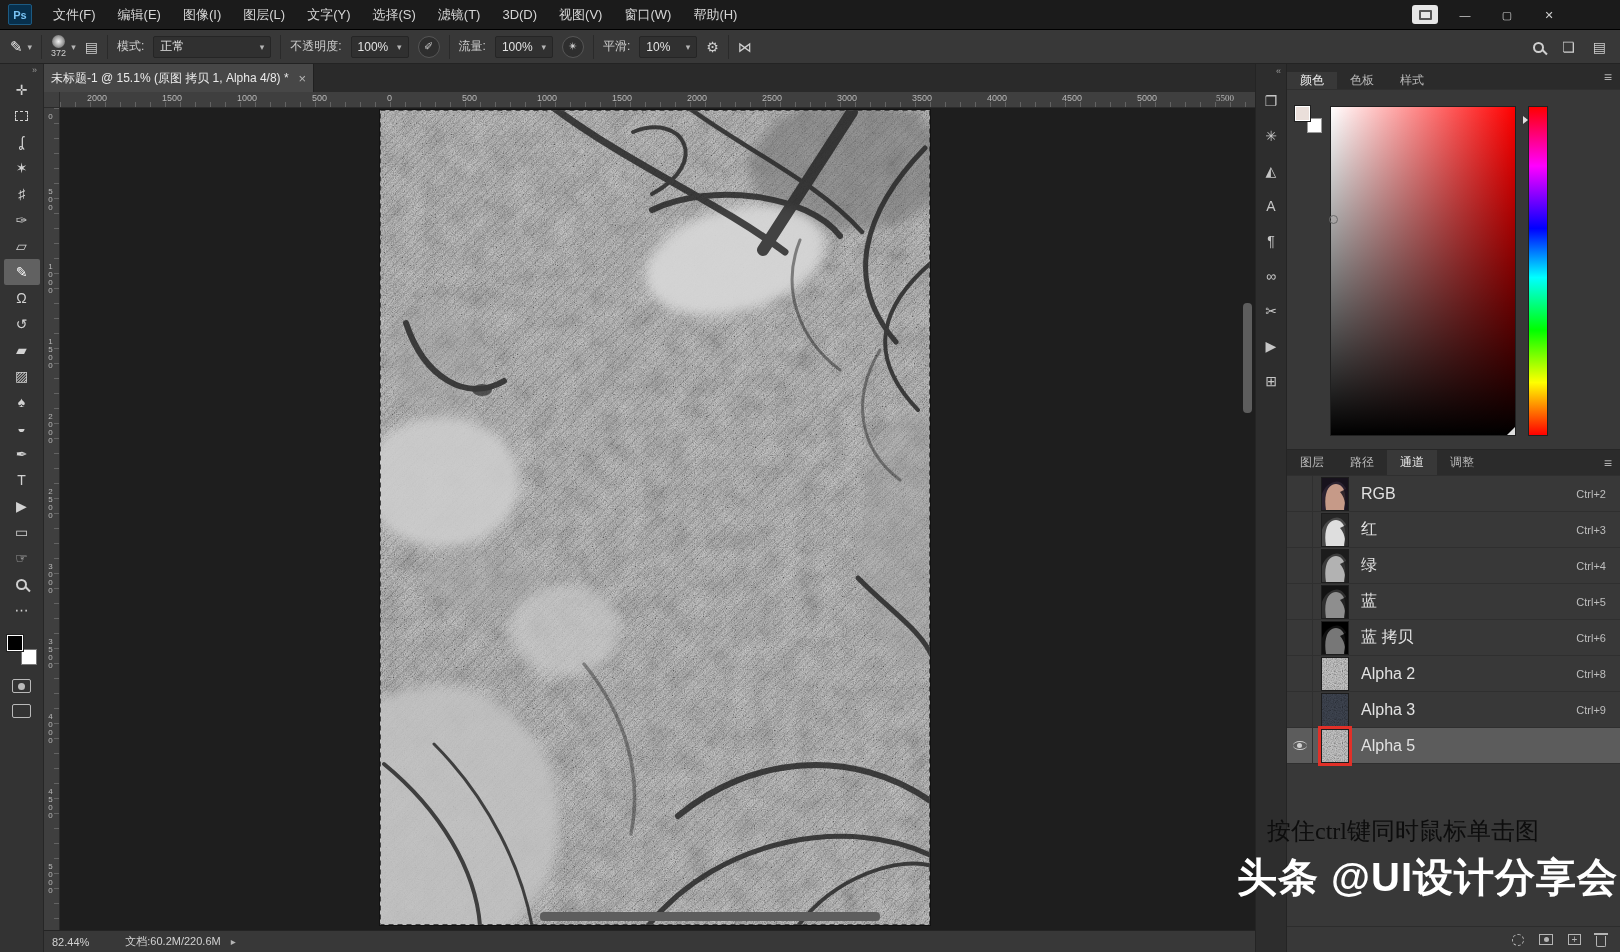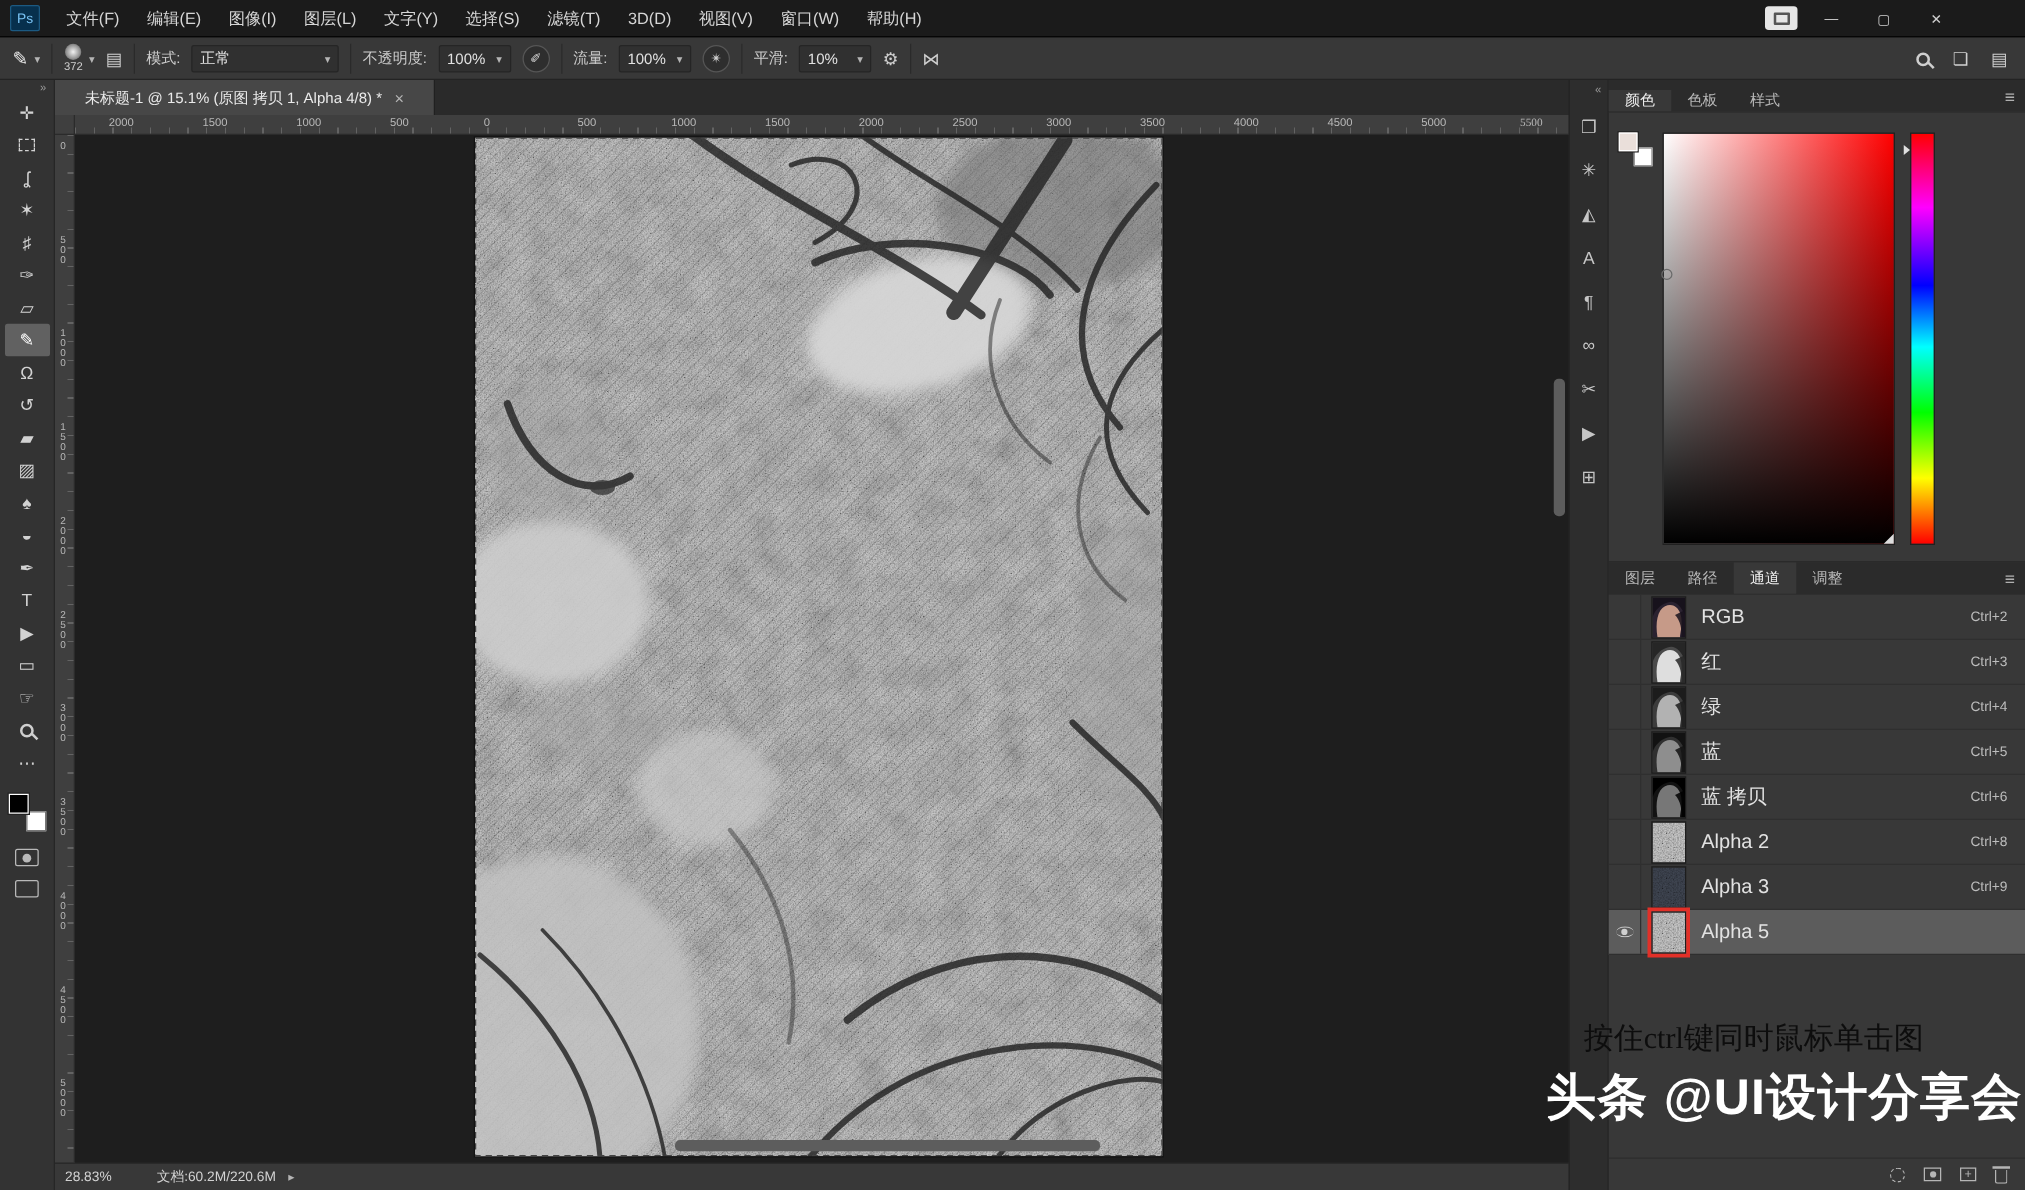--- a/index.html
+++ b/index.html
@@ -1,21 +1,21 @@
 <!DOCTYPE html>
 <html><head>
 <meta charset="utf-8">
 <style>
 *{margin:0;padding:0;box-sizing:border-box}
 body{background:#111;font-family:"Liberation Sans",sans-serif}
 .app{position:relative;width:1620px;height:952px;background:#1d1d1d;overflow:hidden;color:#d8d8d8}
 
 
 .menu-bar{position:absolute;left:0;top:0;width:100%;height:30px;background:#1b1b1b;border-bottom:1px solid #000;display:flex;align-items:center;z-index:5}
-.ps-logo{width:24px;height:21px;margin:0 10px 0 8px;background:#07304d;border:1px solid #1c5a82;border-radius:2px;color:#79c3f4;font-size:11px;font-weight:normal;display:flex;align-items:center;justify-content:center}
+.ps-logo{width:24px;height:21px;margin:0 10px 0 8px;background:#07304d;border:1px solid #1c5a82;border-radius:2px;color:#79c3f4;font-size:11px;font-weight:bold;display:flex;align-items:center;justify-content:center}
 .menu-items{display:flex;height:100%}
 .menu-item{display:flex;align-items:center;padding:0 11px;font-size:13px;color:#d6d6d6;cursor:default}
 .layout-btn{position:absolute;right:182px;top:5px;width:26px;height:19px;background:#e6e6e6;border-radius:3px;display:flex;align-items:center;justify-content:center}
 .layout-btn .inner{width:13px;height:10px;border:2px solid #555;border-radius:1px}
 .win-controls{position:absolute;right:50px;top:0;height:30px;display:flex}
 .win-btn{width:42px;height:30px;display:flex;align-items:center;justify-content:center;font-size:11px;color:#cfcfcf}
 
 
 .options-bar{position:absolute;left:0;top:30px;width:100%;height:34px;background:#383838;border-bottom:1px solid #232323;display:flex;align-items:center;gap:9px;padding:0 10px;z-index:5}
 .opt-sep{width:1px;height:24px;background:#2a2a2a}
@@ -47,21 +47,21 @@
 .fgbg{position:relative;width:30px;height:30px;margin-top:12px}
 .fgbg .back{position:absolute;right:0;bottom:0;width:16px;height:16px;background:#fff;border:1px solid #777}
 .fgbg .front{position:absolute;left:0;top:0;width:16px;height:16px;background:#000;border:1px solid #fff;box-shadow:0 0 0 1px #222}
 .qmask{width:19px;height:14px;border:1px solid #b9b9b9;border-radius:2px;margin-top:14px;display:flex;align-items:center;justify-content:center}
 .qmask .dot{width:7px;height:7px;border-radius:50%;background:#b9b9b9}
 .smode{width:19px;height:14px;border:1px solid #b9b9b9;border-radius:2px;margin-top:11px}
 
 
 .doc-area{position:absolute;left:44px;top:64px;width:1211px;bottom:0;display:flex;flex-direction:column;z-index:3}
 .tab-bar{height:28px;background:#2a2a2a;display:flex;align-items:stretch}
-.doc-tab{background:#474747;display:flex;align-items:center;gap:10px;padding:0 24px;font-size:12px;color:#eaeaea;border-right:1px solid #202020}
+.doc-tab{background:#474747;display:flex;align-items:center;gap:10px;padding:0 7px;font-size:12px;color:#eaeaea;border-right:1px solid #202020}
 .tab-close{color:#b5b5b5;font-size:13px}
 .ruler-row{height:16px;display:flex}
 .ruler-corner{width:16px;height:16px;background:#3f3f3f;border-right:1px solid #2b2b2b;border-bottom:1px solid #2b2b2b}
 .ruler-top{flex:1;position:relative;background:#3f3f3f;border-bottom:1px solid #2b2b2b;overflow:hidden;
   background-image:repeating-linear-gradient(to right,#636363 0 1px,transparent 1px 15px);
   background-size:100% 5px;background-position:0 100%;background-repeat:no-repeat}
 .rlabel{position:absolute;top:1px;font-size:9px;color:#b8b8b8;transform:translateX(2px)}
 .canvas-row{flex:1;display:flex;min-height:0}
 .ruler-left{width:16px;position:relative;background:#3f3f3f;border-right:1px solid #2b2b2b;overflow:hidden;
   background-image:repeating-linear-gradient(to bottom,#636363 0 1px,transparent 1px 15px);
@@ -397,21 +397,21 @@
           <ellipse cx="102" cy="280" rx="10" ry="6" fill="#383838" opacity="0.8"></ellipse>
 
           <rect x="0.5" y="0.5" width="549" height="814" fill="none" stroke="#444" stroke-dasharray="5 4"></rect>
         </svg>
 
         <div class="vthumb"></div>
         <div class="hthumb"></div>
       </div>
     </div>
     <div class="status-bar">
-      <span>28.83%</span>
+      <span>82.44%</span>
       <span class="status-doc">文档:60.2M/220.6M</span>
       <span class="status-arrow">▸</span>
     </div>
   </div>
 
   <div class="dock-strip">
     <div class="dock-collapse">«</div>
     <div style="display:flex;flex-direction:column;align-items:center">
         <div class="dock-icon">❐</div>
         <div class="dock-icon">✳</div>

